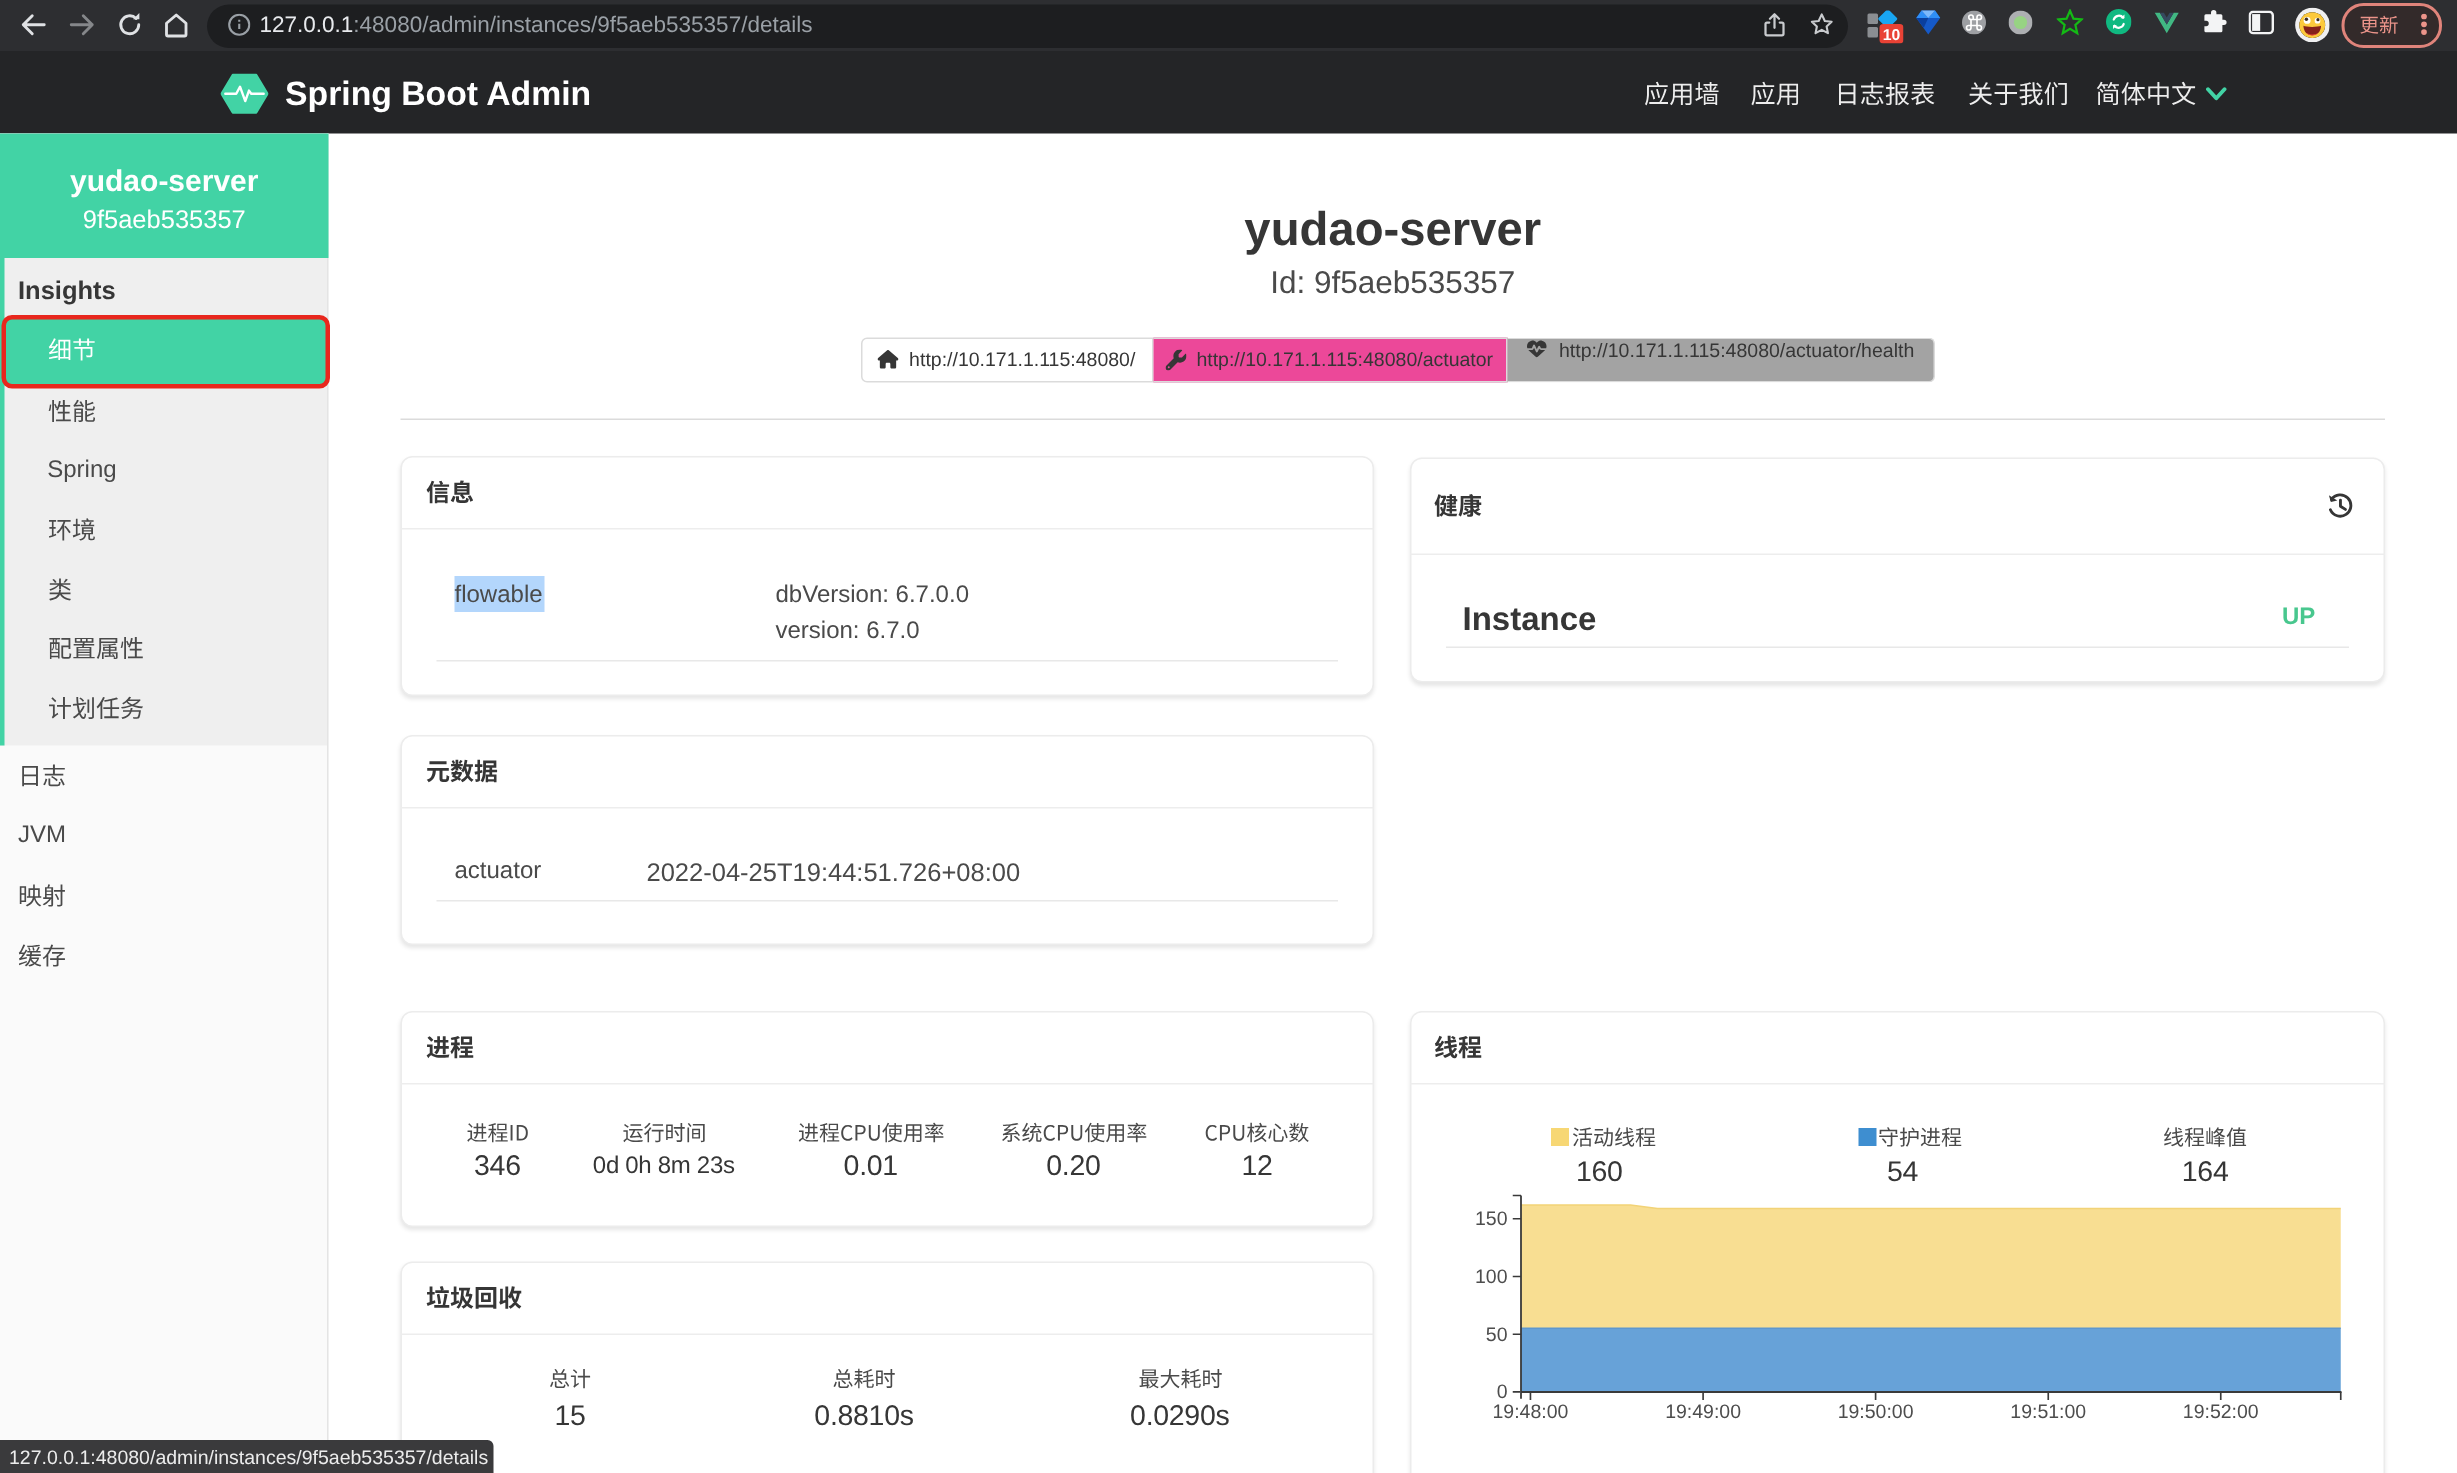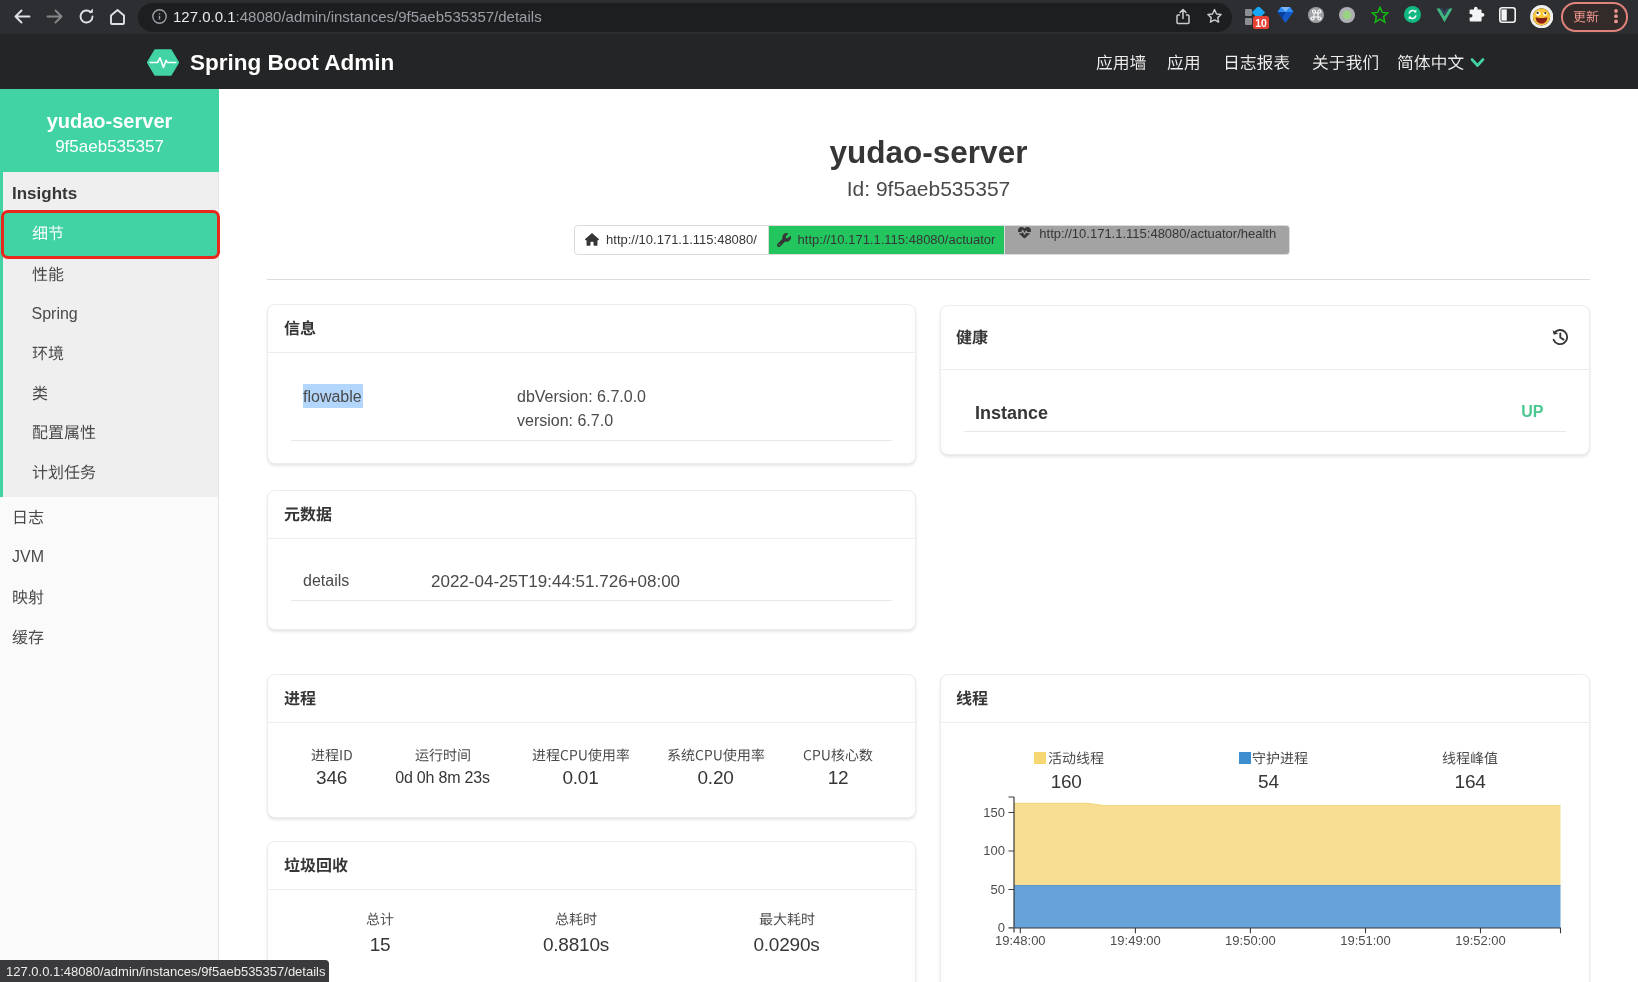--- a/index.html
+++ b/index.html
@@ -156,21 +156,21 @@
   </svg>
 <div style="position:absolute;font-size:31.5px;color:#363636;line-height:35.5px;top:134.8px;white-space:nowrap;font-weight:700;left:928.5px;transform:translateX(-50%);">yudao-server</div>
 <div style="position:absolute;font-size:21px;color:#4a4a4a;line-height:25px;top:176.0px;white-space:nowrap;left:928.5px;transform:translateX(-50%);">Id: 9f5aeb535357</div>
 <div class="abs" style="left:573.5px;top:224.5px;width:763px;height:30px;display:flex">
 <div style="width:195px;height:30px;border:1px solid #dbdbdb;border-radius:4px 0 0 4px;display:flex;align-items:center;justify-content:center;gap:7px;background:#fff">
 <svg width="14" height="13" viewBox="0 0 576 512">
         <path fill="#363636" d="M575.8 255.5c0 18-15 32.1-32 32.1h-32l.7 160.2c0 2.7-.2 5.4-.5 8.1V472c0 22.1-17.9 40-40 40H456c-1.1 0-2.2 0-3.3-.1c-1.4 .1-2.8 .1-4.2 .1H416 392c-22.1 0-40-17.9-40-40V448 384c0-17.7-14.3-32-32-32H256c-17.7 0-32 14.3-32 32v64 24c0 22.1-17.9 40-40 40H160 128.1c-1.5 0-3-.1-4.5-.2c-1.2 .1-2.4 .2-3.6 .2H104c-22.1 0-40-17.9-40-40V360c0-.9 0-1.9 .1-2.8V287.6H32c-18 0-32-14-32-32.1c0-9 3-17 10-24L266.4 8c7-7 15-8 22-8s15 2 21 7L564.8 231.5c8 7 12 15 11 24z"></path>
       </svg>
 <span style="font-size:13px;color:#363636">http://10.171.1.115:48080/</span>
     </div>
-<div style="width:236px;height:30px;border:1px solid #dbdbdb;border-left:none;display:flex;align-items:center;justify-content:center;gap:7px;background:#22c55e">
+<div style="width:236px;height:30px;border:1px solid #dbdbdb;border-left:none;display:flex;align-items:center;justify-content:center;gap:7px;background:#ec4899">
 <svg width="14" height="14" viewBox="0 0 512 512">
         <path fill="#363636" d="M352 320c88.4 0 160-71.6 160-160c0-15.3-2.2-30.1-6.2-44.2c-3.1-10.8-16.4-13.2-24.3-5.3l-76.8 76.8c-3 3-7.1 4.7-11.3 4.7H336c-8.8 0-16-7.2-16-16V118.6c0-4.2 1.7-8.3 4.7-11.3l76.8-76.8c7.9-7.9 5.4-21.2-5.3-24.3C382.1 2.2 367.3 0 352 0C263.6 0 192 71.6 192 160c0 19.1 3.4 37.5 9.5 54.5L19.9 396.1C7.2 408.8 0 426.1 0 444.1C0 481.6 30.4 512 67.9 512c18 0 35.3-7.2 48-19.9L297.5 310.5c17 6.2 35.4 9.5 54.5 9.5zM80 408a24 24 0 1 1 0 48 24 24 0 1 1 0-48z"></path>
       </svg>
 <span style="font-size:13px;color:#363636">http://10.171.1.115:48080/actuator</span>
     </div>
 <div style="width:285.5px;height:30px;border:1px solid #dbdbdb;border-left:none;border-radius:0 4px 4px 0;display:flex;justify-content:center;gap:7px;background:#a3a3a3">
 <svg width="15" height="13" viewBox="0 0 512 512">
         <path fill="#363636" d="M228.3 469.1L47.6 300.4c-4.2-3.9-8.2-8.1-11.9-12.4h87c22.6 0 43-13.6 51.7-34.5l10.5-25.2 49.3 109.5c3.8 8.5 12.1 14 21.4 14.1s17.8-5 22-13.3L320 253.7l1.7 3.4c9.5 19 28.9 31 50.1 31H476.3c-3.7 4.3-7.7 8.5-11.9 12.4L283.7 469.1c-7.5 7-17.4 10.9-27.7 10.9s-20.2-3.9-27.7-10.9zM503.7 240h-132c-3 0-5.8-1.7-7.2-4.4l-23.2-46.3c-4.1-8.1-12.4-13.3-21.5-13.3s-17.4 5.1-21.5 13.3l-41.4 82.8L205.9 158.2c-3.9-8.7-12.7-14.3-22.2-14.1s-18.1 5.9-21.8 14.8l-31.8 76.3c-1.2 3-4.2 4.9-7.4 4.9H16c-2.6 0-5 .4-7.3 1.1C3 225.2 0 208.2 0 190.9v-5.8c0-69.9 50.5-129.5 119.4-141C165 36.5 211.4 51.4 244 84l12 12 12-12c32.6-32.6 79-47.5 124.6-39.9C461.5 55.6 512 115.2 512 185.1v5.8c0 16.9-2.8 33.5-8.3 49.1z"></path>
       </svg>
 <span style="font-size:13px;color:#363636">http://10.171.1.115:48080/actuator/health</span>
@@ -190,29 +190,29 @@
 <div class="card" style="left:940px;top:305px;width:650px;height:150px"></div>
 <svg style="position:absolute;left:956.0px;top:329.0px" width="32.0" height="16.0" viewBox="0 -14.08 32.0 16.00">
     <path d="M2.9 -13.6 4.6 -13.1Q4.2 -11.7 3.7 -10.4Q3.2 -9.0 2.5 -7.7Q1.9 -6.5 1.2 -5.6Q1.1 -5.8 1.0 -6.2Q0.8 -6.6 0.6 -7.0Q0.5 -7.4 0.3 -7.6Q1.1 -8.8 1.8 -10.3Q2.5 -11.9 2.9 -13.6ZM1.9 -8.9 3.6 -10.6 3.6 -10.6V1.4H1.9ZM10.4 -13.5H12.0V-0.8H10.4ZM8.1 -10.3H15.5V-8.9H8.1ZM8.3 -3.8H15.0V-2.3H8.3ZM8.6 -6.0H14.6V-4.5H8.6ZM4.5 -12.6H7.0V-11.0H4.5ZM5.4 -5.3Q5.8 -3.7 6.4 -2.8Q7.1 -1.8 7.9 -1.3Q8.7 -0.8 9.7 -0.7Q10.7 -0.5 11.8 -0.5Q12.1 -0.5 12.6 -0.5Q13.1 -0.5 13.6 -0.5Q14.2 -0.5 14.7 -0.5Q15.2 -0.5 15.6 -0.5Q15.4 -0.2 15.2 0.3Q15.0 0.8 15.0 1.1H14.3H11.7Q10.4 1.1 9.2 0.9Q8.0 0.7 7.0 0.0Q6.0 -0.6 5.3 -1.8Q4.5 -3.0 4.0 -4.8ZM8.7 -12.4H14.6V-6.7H8.7V-8.1H13.1V-11.1H8.7ZM5.4 -7.9H7.1V-6.4H5.0ZM6.7 -7.9H7.0L7.3 -7.9L8.3 -7.7Q8.0 -4.2 7.2 -1.9Q6.3 0.3 4.8 1.4Q4.6 1.2 4.4 1.0Q4.2 0.8 3.9 0.6Q3.7 0.4 3.5 0.3Q4.9 -0.7 5.7 -2.6Q6.5 -4.5 6.7 -7.6ZM4.7 -5.9Q4.6 -6.1 4.5 -6.3Q4.3 -6.6 4.2 -6.8Q4.0 -7.1 3.9 -7.2Q4.1 -7.3 4.4 -7.6Q4.8 -8.0 5.0 -8.3Q5.1 -8.6 5.4 -9.2Q5.8 -9.9 6.1 -10.7Q6.4 -11.6 6.7 -12.5V-12.5L7.3 -12.8L8.4 -12.1Q7.9 -10.6 7.2 -9.2Q6.5 -7.8 5.9 -6.8V-6.8Q5.9 -6.8 5.7 -6.7Q5.5 -6.6 5.3 -6.5Q5.0 -6.3 4.8 -6.2Q4.7 -6.0 4.7 -5.9ZM19.9 -7.9H29.2V-6.5H19.9ZM20.5 -9.9H30.1V-4.5H20.4V-5.8H28.3V-8.6H20.5ZM24.2 -10.9H26.1V-0.4Q26.1 0.3 25.9 0.7Q25.7 1.0 25.2 1.2Q24.8 1.4 24.0 1.4Q23.3 1.5 22.3 1.5Q22.3 1.1 22.1 0.7Q21.9 0.2 21.7 -0.1Q22.1 -0.1 22.6 -0.1Q23.0 -0.1 23.3 -0.1Q23.6 -0.1 23.8 -0.1Q24.0 -0.1 24.1 -0.2Q24.2 -0.2 24.2 -0.4ZM19.9 -3.6 20.9 -4.6Q21.3 -4.4 21.7 -4.2Q22.2 -3.9 22.6 -3.7Q23.0 -3.4 23.2 -3.2L22.2 -2.0Q22.0 -2.3 21.6 -2.5Q21.2 -2.8 20.7 -3.1Q20.3 -3.4 19.9 -3.6ZM29.4 -4.5 30.8 -3.4Q30.0 -2.9 29.2 -2.4Q28.4 -2.0 27.8 -1.7L26.7 -2.6Q27.1 -2.9 27.6 -3.2Q28.1 -3.5 28.6 -3.9Q29.1 -4.2 29.4 -4.5ZM26.0 -4.5Q26.5 -3.6 27.3 -2.8Q28.1 -2.1 29.2 -1.5Q30.3 -1.0 31.5 -0.8Q31.2 -0.5 30.9 -0.0Q30.6 0.4 30.4 0.8Q29.1 0.4 28.0 -0.3Q26.9 -1.0 26.1 -2.0Q25.2 -2.9 24.7 -4.1ZM19.2 -1.1Q19.9 -1.3 20.7 -1.6Q21.6 -2.0 22.5 -2.3Q23.5 -2.7 24.5 -3.1L24.8 -1.8Q23.5 -1.2 22.3 -0.6Q21.0 0.0 19.9 0.5ZM18.7 -12.4H31.3V-10.7H18.7ZM17.8 -12.4H19.6V-7.7Q19.6 -6.7 19.5 -5.5Q19.5 -4.4 19.3 -3.1Q19.1 -1.9 18.8 -0.7Q18.4 0.4 17.9 1.4Q17.7 1.2 17.4 1.0Q17.2 0.8 16.8 0.6Q16.5 0.4 16.3 0.3Q16.8 -0.5 17.1 -1.6Q17.4 -2.6 17.5 -3.7Q17.7 -4.7 17.7 -5.8Q17.8 -6.8 17.8 -7.7ZM23.4 -13.3 25.3 -13.8Q25.6 -13.3 25.9 -12.8Q26.1 -12.2 26.3 -11.8L24.3 -11.2Q24.2 -11.6 23.9 -12.2Q23.6 -12.8 23.4 -13.3ZM29.1 -8.0H31.5V-6.4H29.1Z" fill="#363636"></path>
   </svg>
 <svg class="abs" style="left:1550.5px;top:327.5px" width="18" height="18" viewBox="0 0 18 18">
 <path d="M3.3 5.0A7.1 7.1 0 1 1 2.6 11.8" stroke="#363636" stroke-width="1.9" fill="none" stroke-linecap="round"></path>
 <path d="M7.2 5.6L2.9 6.7L1.6 2.2z" fill="#363636"></path>
 <path d="M9.3 5.4V9.5l3.3 2.1" stroke="#363636" stroke-width="1.9" fill="none" stroke-linecap="round" stroke-linejoin="round"></path>
   </svg>
 <div class="hline" style="left:940px;top:368.5px;width:650px"></div>
-<div style="position:absolute;font-size:18px;color:#363636;line-height:22px;top:401.5px;white-space:nowrap;font-weight:700;left:975px;">Instance</div>
+<div style="position:absolute;font-size:22px;color:#363636;line-height:22px;top:401.5px;white-space:nowrap;font-weight:700;left:975px;">Instance</div>
 <div style="position:absolute;font-size:16px;color:#48c78e;line-height:20px;top:402.0px;white-space:nowrap;font-weight:700;left:1543.5px;transform:translateX(-100%);">UP</div>
 <div class="hline" style="left:964px;top:430.5px;width:602px;background:#e8e8e8"></div>
 <div class="card" style="left:267px;top:490px;width:649px;height:140px"></div>
 <svg style="position:absolute;left:284.0px;top:506.0px" width="48.0" height="16.0" viewBox="0 -14.08 48.0 16.00">
     <path d="M9.0 -6.9H11.0V-1.3Q11.0 -0.9 11.1 -0.8Q11.2 -0.6 11.6 -0.6Q11.6 -0.6 11.8 -0.6Q12.0 -0.6 12.3 -0.6Q12.5 -0.6 12.7 -0.6Q12.9 -0.6 13.0 -0.6Q13.3 -0.6 13.4 -0.8Q13.6 -1.0 13.6 -1.6Q13.7 -2.2 13.7 -3.4Q13.9 -3.2 14.3 -3.0Q14.6 -2.9 14.9 -2.8Q15.2 -2.6 15.5 -2.6Q15.4 -1.1 15.2 -0.3Q14.9 0.5 14.5 0.8Q14.0 1.2 13.2 1.2Q13.1 1.2 12.8 1.2Q12.5 1.2 12.2 1.2Q11.9 1.2 11.7 1.2Q11.4 1.2 11.2 1.2Q10.4 1.2 9.9 0.9Q9.4 0.7 9.2 0.1Q9.0 -0.4 9.0 -1.3ZM0.8 -8.1H15.2V-6.3H0.8ZM2.3 -12.5H13.7V-10.6H2.3ZM4.5 -6.6H6.6Q6.5 -5.3 6.3 -4.1Q6.0 -3.0 5.5 -1.9Q5.0 -0.9 4.1 -0.1Q3.2 0.8 1.7 1.4Q1.5 1.0 1.2 0.6Q0.8 0.1 0.5 -0.2Q1.8 -0.7 2.6 -1.3Q3.3 -2.0 3.7 -2.8Q4.1 -3.7 4.3 -4.6Q4.4 -5.6 4.5 -6.6ZM17.0 -5.4H23.1V-3.8H17.0ZM16.7 -10.8H24.5V-9.2H16.7ZM22.8 -13.4 24.4 -12.8Q24.0 -12.2 23.6 -11.7Q23.3 -11.2 22.9 -10.8L21.7 -11.4Q21.9 -11.6 22.1 -12.0Q22.3 -12.4 22.5 -12.7Q22.7 -13.1 22.8 -13.4ZM19.7 -13.6H21.5V-6.4H19.7ZM17.1 -12.8 18.4 -13.3Q18.8 -12.9 19.0 -12.3Q19.3 -11.8 19.4 -11.3L18.0 -10.7Q17.9 -11.1 17.6 -11.7Q17.4 -12.3 17.1 -12.8ZM19.8 -10.1 21.0 -9.4Q20.6 -8.8 20.0 -8.1Q19.4 -7.5 18.7 -6.9Q18.0 -6.4 17.3 -6.0Q17.2 -6.3 16.9 -6.7Q16.6 -7.1 16.4 -7.4Q17.0 -7.6 17.7 -8.1Q18.3 -8.5 18.9 -9.1Q19.4 -9.6 19.8 -10.1ZM21.3 -9.7Q21.5 -9.6 21.9 -9.4Q22.3 -9.2 22.7 -8.9Q23.2 -8.7 23.6 -8.4Q23.9 -8.2 24.1 -8.1L23.1 -6.8Q22.9 -7.0 22.5 -7.3Q22.2 -7.6 21.8 -7.9Q21.4 -8.2 21.0 -8.5Q20.6 -8.8 20.4 -9.0ZM25.7 -10.6H31.3V-8.9H25.7ZM25.8 -13.6 27.6 -13.3Q27.3 -11.7 26.9 -10.2Q26.6 -8.6 26.0 -7.3Q25.5 -6.0 24.8 -5.1Q24.7 -5.2 24.4 -5.5Q24.2 -5.7 23.9 -5.9Q23.6 -6.1 23.4 -6.3Q24.1 -7.1 24.5 -8.3Q25.0 -9.4 25.3 -10.8Q25.6 -12.1 25.8 -13.6ZM28.6 -9.6 30.4 -9.4Q30.1 -6.7 29.4 -4.6Q28.7 -2.5 27.4 -1.0Q26.2 0.5 24.2 1.5Q24.1 1.3 23.9 1.0Q23.7 0.7 23.5 0.4Q23.3 0.1 23.2 -0.0Q25.0 -0.9 26.1 -2.2Q27.2 -3.5 27.8 -5.3Q28.4 -7.1 28.6 -9.6ZM26.7 -9.2Q27.1 -7.2 27.7 -5.5Q28.3 -3.7 29.3 -2.3Q30.3 -1.0 31.7 -0.2Q31.4 0.0 31.0 0.5Q30.7 0.9 30.5 1.3Q28.9 0.3 27.9 -1.2Q26.9 -2.7 26.2 -4.6Q25.6 -6.6 25.2 -8.9ZM17.3 -2.4 18.4 -3.5Q19.3 -3.1 20.2 -2.7Q21.2 -2.2 22.0 -1.7Q22.8 -1.2 23.5 -0.8L22.3 0.4Q21.7 -0.0 20.9 -0.5Q20.0 -1.0 19.1 -1.5Q18.2 -2.0 17.3 -2.4ZM22.5 -5.4H22.8L23.1 -5.4L24.2 -5.0Q23.7 -3.2 22.7 -2.0Q21.7 -0.7 20.3 0.1Q18.9 0.9 17.3 1.4Q17.2 1.1 16.9 0.6Q16.7 0.2 16.4 -0.0Q17.9 -0.4 19.1 -1.0Q20.4 -1.7 21.3 -2.7Q22.1 -3.7 22.5 -5.1ZM17.3 -2.4Q17.6 -2.9 18.0 -3.5Q18.4 -4.2 18.8 -4.9Q19.1 -5.6 19.4 -6.3L21.1 -6.0Q20.8 -5.3 20.4 -4.5Q20.1 -3.8 19.7 -3.1Q19.3 -2.5 19.0 -2.0ZM39.0 -13.0H46.9V-8.3H39.0V-9.9H45.1V-11.3H39.0ZM38.1 -13.0H40.0V-8.0Q40.0 -7.0 39.9 -5.8Q39.8 -4.5 39.6 -3.2Q39.4 -1.9 39.0 -0.7Q38.6 0.5 37.9 1.5Q37.8 1.3 37.5 1.1Q37.2 0.9 36.9 0.7Q36.6 0.4 36.4 0.4Q37.0 -0.5 37.3 -1.6Q37.7 -2.7 37.8 -3.8Q38.0 -4.9 38.1 -6.0Q38.1 -7.1 38.1 -8.0ZM39.0 -6.9H47.4V-5.3H39.0ZM40.5 -0.6H46.1V1.0H40.5ZM42.3 -8.4H44.1V-3.0H42.3ZM39.8 -3.7H47.0V1.4H45.3V-2.2H41.4V1.4H39.8ZM32.3 -5.5Q33.3 -5.7 34.7 -6.0Q36.0 -6.4 37.4 -6.8L37.7 -5.1Q36.4 -4.7 35.1 -4.3Q33.8 -3.9 32.8 -3.6ZM32.6 -10.6H37.6V-8.8H32.6ZM34.3 -13.6H36.0V-0.8Q36.0 -0.1 35.9 0.2Q35.8 0.6 35.4 0.8Q35.0 1.1 34.5 1.1Q34.0 1.2 33.2 1.2Q33.1 0.9 33.0 0.3Q32.8 -0.2 32.7 -0.5Q33.1 -0.5 33.5 -0.5Q33.9 -0.5 34.0 -0.5Q34.2 -0.5 34.2 -0.6Q34.3 -0.7 34.3 -0.8Z" fill="#363636"></path>
   </svg>
 <div class="hline" style="left:267px;top:538px;width:649px"></div>
-<div style="position:absolute;font-size:16px;color:#4a4a4a;line-height:20px;top:571.0px;white-space:nowrap;left:303px;">details</div>
+<div style="position:absolute;font-size:16px;color:#4a4a4a;line-height:20px;top:571.0px;white-space:nowrap;left:303px;">actuator</div>
 <div style="position:absolute;font-size:17px;color:#4a4a4a;line-height:21px;top:570.5px;white-space:nowrap;left:431px;">2022-04-25T19:44:51.726+08:00</div>
 <div class="hline" style="left:291px;top:600px;width:601px;background:#e8e8e8"></div>
 <div class="card" style="left:267px;top:673.5px;width:649px;height:144px"></div>
 <svg style="position:absolute;left:284.0px;top:689.5px" width="32.0" height="16.0" viewBox="0 -14.08 32.0 16.00">
     <path d="M5.4 -10.8H14.9V-9.0H5.4ZM7.5 -13.2H9.3V-8.0Q9.3 -7.1 9.3 -6.2Q9.2 -5.2 8.9 -4.3Q8.7 -3.4 8.2 -2.6Q7.7 -1.7 7.0 -1.1Q6.8 -1.3 6.6 -1.5Q6.3 -1.8 6.0 -2.1Q5.7 -2.3 5.5 -2.4Q6.4 -3.2 6.8 -4.1Q7.2 -5.1 7.3 -6.1Q7.5 -7.1 7.5 -8.0ZM5.3 -6.8H15.2V-4.9H5.3ZM4.4 -7.8V-1.4H2.5V-6.0H0.7V-7.8ZM3.5 -2.3Q3.9 -2.3 4.3 -2.0Q4.7 -1.8 5.3 -1.4Q6.2 -0.9 7.3 -0.8Q8.4 -0.7 9.7 -0.7Q10.3 -0.7 11.1 -0.7Q11.9 -0.7 12.7 -0.8Q13.5 -0.8 14.2 -0.9Q15.0 -1.0 15.6 -1.0Q15.5 -0.8 15.4 -0.4Q15.2 -0.0 15.2 0.3Q15.1 0.7 15.1 1.0Q14.6 1.0 14.0 1.0Q13.3 1.0 12.5 1.1Q11.7 1.1 11.0 1.1Q10.2 1.1 9.6 1.1Q8.1 1.1 7.0 0.9Q5.9 0.8 5.1 0.3Q4.5 0.0 4.1 -0.3Q3.7 -0.6 3.4 -0.6Q3.2 -0.6 2.9 -0.3Q2.6 0.0 2.2 0.5Q1.9 0.9 1.6 1.4L0.4 -0.4Q1.2 -1.3 2.0 -1.8Q2.8 -2.3 3.5 -2.3ZM1.0 -12.2 2.3 -13.3Q2.8 -12.9 3.3 -12.5Q3.7 -12.0 4.2 -11.5Q4.6 -11.1 4.9 -10.7L3.4 -9.5Q3.2 -9.9 2.8 -10.4Q2.4 -10.8 1.9 -11.3Q1.4 -11.8 1.0 -12.2ZM11.2 -13.2H13.1V-1.3H11.2ZM26.0 -5.9H27.9V0.6H26.0ZM22.8 -6.6H31.2V-4.9H22.8ZM22.2 -0.6H31.5V1.1H22.2ZM23.2 -3.6H30.8V-2.0H23.2ZM25.1 -11.4V-9.2H28.9V-11.4ZM23.3 -13.0H30.7V-7.6H23.3ZM19.0 -12.1H20.8V1.4H19.0ZM16.7 -9.1H22.5V-7.3H16.7ZM19.1 -8.4 20.2 -7.9Q20.0 -7.0 19.6 -6.1Q19.3 -5.2 18.9 -4.3Q18.5 -3.4 18.1 -2.6Q17.7 -1.8 17.2 -1.2Q17.1 -1.6 16.8 -2.1Q16.5 -2.6 16.3 -3.0Q16.7 -3.5 17.1 -4.1Q17.6 -4.8 17.9 -5.5Q18.3 -6.2 18.6 -7.0Q18.9 -7.7 19.1 -8.4ZM21.4 -13.4 22.7 -12.0Q21.9 -11.6 20.9 -11.4Q20.0 -11.1 19.0 -11.0Q17.9 -10.8 17.0 -10.6Q16.9 -11.0 16.8 -11.4Q16.6 -11.8 16.5 -12.1Q17.3 -12.3 18.3 -12.5Q19.2 -12.7 20.0 -12.9Q20.8 -13.2 21.4 -13.4ZM20.8 -6.9Q20.9 -6.8 21.2 -6.5Q21.5 -6.2 21.9 -5.8Q22.2 -5.5 22.5 -5.2Q22.8 -4.9 22.9 -4.7L21.8 -3.2Q21.6 -3.5 21.4 -3.9Q21.2 -4.3 20.9 -4.7Q20.6 -5.1 20.4 -5.5Q20.1 -5.9 19.9 -6.1Z" fill="#363636"></path>
   </svg>
 <div class="hline" style="left:267px;top:721.5px;width:649px"></div>
 <svg style="position:absolute;left:310.7px;top:748.0px" width="41.7" height="14.0" viewBox="0 -12.32 41.7 14.00">
     <path d="M4.7 -9.2H12.9V-8.2H4.7ZM6.7 -11.5H7.8V-6.6Q7.8 -5.9 7.7 -5.1Q7.6 -4.4 7.4 -3.6Q7.2 -2.9 6.8 -2.2Q6.3 -1.6 5.6 -1.0Q5.6 -1.1 5.4 -1.3Q5.3 -1.4 5.1 -1.6Q5.0 -1.7 4.9 -1.8Q5.7 -2.4 6.1 -3.2Q6.5 -4.0 6.6 -4.9Q6.7 -5.8 6.7 -6.6ZM4.7 -5.7H13.2V-4.7H4.7ZM3.7 -6.7V-1.3H2.6V-5.7H0.7V-6.7ZM3.1 -1.8Q3.5 -1.8 3.8 -1.5Q4.1 -1.3 4.7 -0.9Q5.4 -0.5 6.3 -0.3Q7.2 -0.2 8.4 -0.2Q9.0 -0.2 9.7 -0.2Q10.4 -0.3 11.0 -0.3Q11.7 -0.3 12.3 -0.4Q13.0 -0.4 13.5 -0.5Q13.4 -0.4 13.4 -0.2Q13.3 0.0 13.3 0.2Q13.2 0.4 13.2 0.6Q12.8 0.6 12.2 0.6Q11.6 0.7 10.9 0.7Q10.2 0.7 9.5 0.7Q8.8 0.7 8.3 0.7Q7.0 0.7 6.1 0.6Q5.2 0.4 4.5 -0.0Q4.0 -0.3 3.7 -0.6Q3.4 -0.9 3.1 -0.9Q2.9 -0.9 2.6 -0.6Q2.3 -0.4 1.9 0.0Q1.6 0.4 1.2 0.9L0.5 -0.0Q1.2 -0.8 1.9 -1.3Q2.6 -1.8 3.1 -1.8ZM1.1 -10.9 1.9 -11.5Q2.3 -11.1 2.7 -10.7Q3.1 -10.3 3.5 -9.9Q3.9 -9.5 4.1 -9.2L3.3 -8.5Q3.1 -8.9 2.7 -9.3Q2.3 -9.7 1.9 -10.1Q1.5 -10.5 1.1 -10.9ZM10.1 -11.5H11.1V-1.1H10.1ZM23.0 -5.2H24.1V0.4H23.0ZM19.9 -5.5H27.2V-4.6H19.9ZM19.3 -0.2H27.5V0.7H19.3ZM20.3 -2.9H26.9V-2.0H20.3ZM21.4 -10.3V-7.7H25.7V-10.3ZM20.5 -11.2H26.7V-6.8H20.5ZM17.0 -10.6H18.0V1.1H17.0ZM14.7 -7.8H19.8V-6.8H14.7ZM17.0 -7.4 17.7 -7.2Q17.5 -6.4 17.2 -5.6Q16.9 -4.8 16.5 -4.1Q16.1 -3.3 15.7 -2.6Q15.3 -1.9 14.9 -1.4Q14.9 -1.7 14.7 -1.9Q14.5 -2.2 14.4 -2.4Q14.8 -2.8 15.2 -3.4Q15.5 -4.0 15.9 -4.7Q16.3 -5.4 16.5 -6.1Q16.8 -6.8 17.0 -7.4ZM19.1 -11.6 19.8 -10.8Q19.1 -10.5 18.3 -10.3Q17.5 -10.1 16.6 -9.9Q15.7 -9.7 14.9 -9.6Q14.9 -9.8 14.8 -10.0Q14.7 -10.2 14.6 -10.4Q15.4 -10.6 16.2 -10.7Q17.1 -10.9 17.8 -11.1Q18.5 -11.3 19.1 -11.6ZM17.9 -6.0Q18.1 -5.9 18.4 -5.6Q18.6 -5.3 19.0 -5.0Q19.3 -4.7 19.5 -4.4Q19.8 -4.2 19.9 -4.0L19.3 -3.2Q19.2 -3.4 18.9 -3.7Q18.7 -4.1 18.4 -4.4Q18.1 -4.8 17.9 -5.1Q17.6 -5.4 17.5 -5.6ZM29.4 0.0V-10.3H30.7V0.0ZM33.5 0.0V-10.3H36.1Q37.7 -10.3 38.7 -9.7Q39.8 -9.1 40.4 -7.9Q40.9 -6.8 40.9 -5.2Q40.9 -3.5 40.4 -2.4Q39.8 -1.2 38.8 -0.6Q37.7 0.0 36.1 0.0ZM34.8 -1.1H36.0Q37.2 -1.1 38.0 -1.5Q38.8 -2.0 39.2 -3.0Q39.6 -3.9 39.6 -5.2Q39.6 -6.5 39.2 -7.4Q38.8 -8.3 38.0 -8.7Q37.2 -9.2 36.0 -9.2H34.8Z" fill="#4a4a4a"></path>
   </svg>

